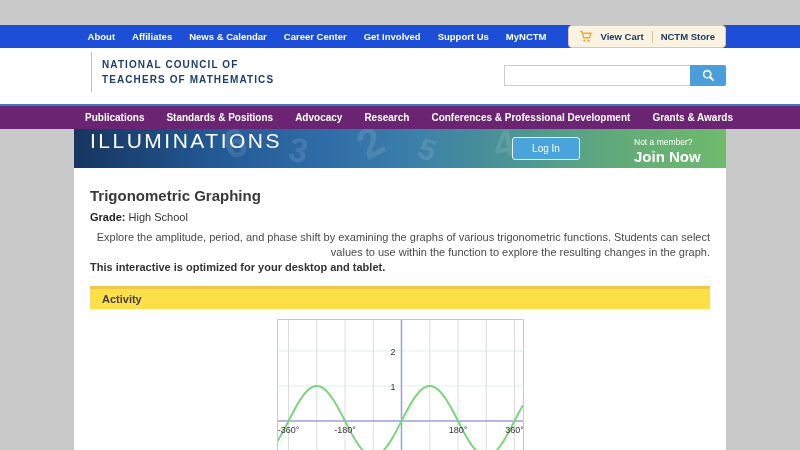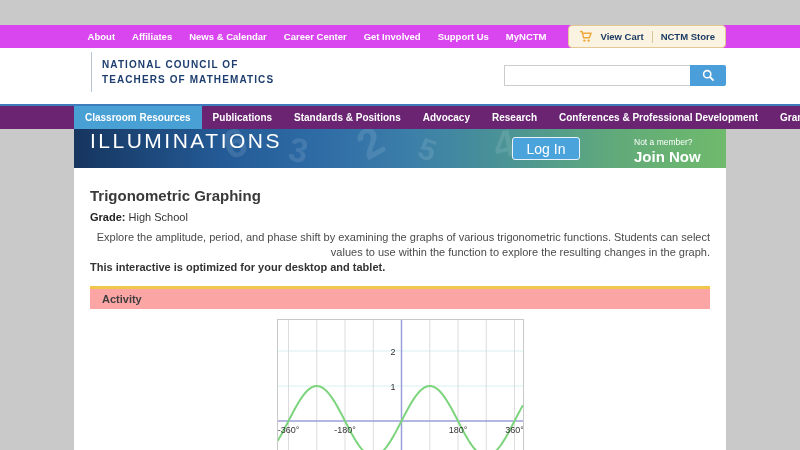--- a/index.html
+++ b/index.html
@@ -1,21 +1,21 @@
 <!DOCTYPE html>
 <html><head>
 <meta charset="utf-8">
 <style>
   * { margin:0; padding:0; box-sizing:border-box; }
   html,body { width:800px; height:450px; overflow:hidden; }
   body { background:#c9c9c9; font-family:"Liberation Sans", sans-serif; position:relative; }
   .container { width:652px; margin:0 auto; position:relative; }
 
   
-  .topbar { position:absolute; top:25px; left:0; width:800px; height:23px; background:#d946ef; }
+  .topbar { position:absolute; top:25px; left:0; width:800px; height:23px; background:#1d4ed8; }
   .topbar .container { height:23px; display:flex; justify-content:flex-end; align-items:center; gap:17px; }
   .toplink { color:#ffffff; font-size:9.5px; font-weight:bold; cursor:pointer; white-space:nowrap; }
   .cartbox { height:23px; background:#fbf3e1; border:1px solid #e3c892; border-radius:4px;
              display:flex; align-items:center; gap:8px; padding:0 10px; margin-left:4px; }
   .cartbox .boxlink { color:#1c3a64; font-size:9.5px; font-weight:bold; cursor:pointer; white-space:nowrap; }
   .cartdivider { width:1px; height:12px; background:#d9c49c; }
 
   
   .header { position:absolute; top:48px; left:0; width:800px; height:56px; background:#ffffff; }
   .logoblock { position:absolute; left:11px; top:4px; display:flex; align-items:center; }
@@ -41,34 +41,34 @@
             background:linear-gradient(90deg,#16355f 0%,#235a95 22%,#2f6ca6 38%,#3c7fa9 52%,#4d9693 68%,#62ab79 84%,#6fba6c 100%); }
   .bannertitle { position:absolute; left:16px; top:0; color:#ffffff; font-size:21px; font-weight:300;
                  letter-spacing:2.5px; }
   .decordigit { position:absolute; color:rgba(225,238,250,0.13); font-weight:bold; pointer-events:none; }
   .d1{ left:150px; top:-8px; font-size:40px; transform:rotate(-18deg);}
   .d2{ left:215px; top:2px;  font-size:34px; transform:rotate(12deg);}
   .d3{ left:285px; top:-10px;font-size:42px; transform:rotate(-30deg);}
   .d4{ left:345px; top:4px;  font-size:30px; transform:rotate(20deg);}
   .d5{ left:420px; top:-6px; font-size:38px; transform:rotate(-12deg);}
   .loginbtn { position:absolute; left:438px; top:8px; width:68px; height:23px; background:#4ba3dc;
-              border:1px solid #e8f2fa; border-radius:3px; color:#ffffff; font-size:14px; cursor:pointer; }
+              border:1px solid #e8f2fa; border-radius:3px; color:#ffffff; font-size:10px; cursor:pointer; }
   .joinblock { position:absolute; left:516px; top:8px; color:#ffffff;margin-left:44px; }
   .memberprompt { font-size:8.5px; }
   .joinnow { font-size:15px; font-weight:bold; margin-top:1px; cursor:pointer; }
 
   
   .content { position:absolute; top:168px; left:74px; width:652px; height:282px; background:#ffffff;
              padding:0 16px; overflow:hidden; }
   .pagetitle { margin-top:19px; font-size:15px; color:#3a3a3a; }
   .gradeline { margin-top:7px; font-size:11px; color:#333; }
   .gradeline b { color:#222; }
   .desc { margin-top:7px; font-size:11px; line-height:15px; color:#4a4a4a;text-align:right; }
   .note { font-size:11px; line-height:15px; color:#333; font-weight:bold; }
-  .activitybar { margin-top:11px; background:#fca5a5; border-top:3px solid #f0c64b; height:23px;
+  .activitybar { margin-top:11px; background:#fde047; border-top:3px solid #f0c64b; height:23px;
                  display:flex; align-items:center; padding-left:12px; font-size:11px; font-weight:bold; color:#3f3f3f; }
   .graphwrap { margin:10px auto 0; width:247px; border:1px solid #c9c9c9; background:#ffffff; height:150px; }
   #chart-svg { display:block; }
   #chart-svg text { font-family:"Liberation Sans", sans-serif; }
 
   
   .iconsvg { display:block; }
 </style>
 </head>
 <body>
@@ -111,21 +111,20 @@
           <circle cx="5.2" cy="5.2" r="3.6" fill="none" stroke="#ffffff" stroke-width="1.6"></circle>
           <line x1="8" y1="8" x2="11.6" y2="11.6" stroke="#ffffff" stroke-width="1.8"></line>
         </svg>
       </button>
     </div>
   </div>
 </div>
 
 <div class="mainnav">
   <div class="container">
-    <span class="navitem active">Classroom Resources</span>
     <span class="navitem">Publications</span>
     <span class="navitem">Standards &amp; Positions</span>
     <span class="navitem">Advocacy</span>
     <span class="navitem">Research</span>
     <span class="navitem">Conferences &amp; Professional Development</span>
     <span class="navitem">Grants &amp; Awards</span>
 
   </div>
 </div>
 

